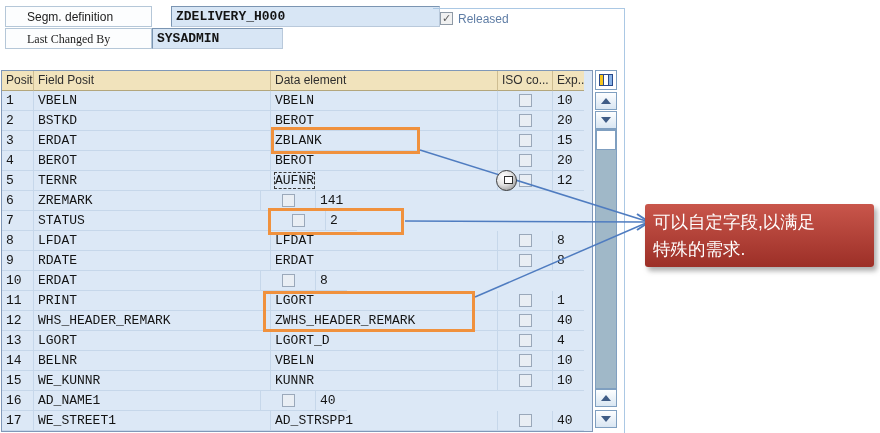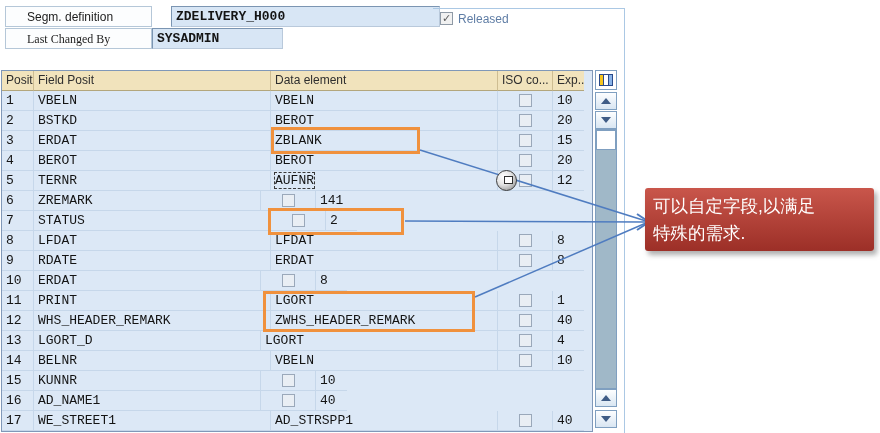--- a/index.html
+++ b/index.html
@@ -44,21 +44,21 @@
   .thumb{width:20px;height:20px;background:#fff;border:1px solid #7f9fc0;box-sizing:border-box;}
   .cfgbtn{width:22px;height:20px;background:#fff;border:1px solid #7f9fc0;box-sizing:border-box;
           display:flex;align-items:center;justify-content:center;}
   .cfgicon{width:14px;height:12px;border:1px solid #2a4a8a;box-sizing:border-box;display:flex;}
   .cfgicon i{flex:1;}
   .cfg1{background:#f6c51e;}  .cfg2{background:#ffffff;border-left:1px solid #2a4a8a;}
   .cfg3{background:#8ab4e8;border-left:1px solid #2a4a8a;}
   
   .hl{border:3px solid #f0913d;box-sizing:border-box;background:transparent;}
   
-  #callout{left:645px;top:188px;width:229px;height:63px;border-radius:3px;
+  #callout{left:645px;top:204px;width:229px;height:63px;border-radius:3px;
            background:linear-gradient(#c9564b,#9c2f27);box-shadow:3px 4px 5px rgba(110,110,110,.55);
            color:#fff;font-size:17.5px;line-height:1.55;padding:5px 8px;box-sizing:border-box;
            white-space:pre-line;}
   
   #dragcur{left:496px;top:170px;width:21px;height:21px;border-radius:50%;
            background:radial-gradient(circle at 35% 30%,#ffffff 0%,#e2e2e2 45%,#7e7e7e 100%);
            border:1px solid #3c3c3c;box-sizing:border-box;}
   #dragcur .sq{position:absolute;left:7px;top:5px;width:9px;height:8px;background:#fff;
                border:1px solid #2f2f2f;box-sizing:border-box;}
   svg{position:absolute;left:0;top:0;pointer-events:none;}
@@ -202,40 +202,41 @@
       <div class="td c-field">WHS_HEADER_REMARK</div>
       <div class="td c-elem"><span class="elemtxt">ZWHS_HEADER_REMARK</span></div>
       <div class="td c-iso">
             <span class="isocb"></span>
           </div>
       <div class="td c-exp">40</div>
     </div>
 
     <div class="tr">
       <div class="td c-pos">13</div>
+      <div class="td c-field">LGORT</div>
       <div class="td c-elem"><span class="elemtxt">LGORT_D</span></div>
-      <div class="td c-field">LGORT</div>
       <div class="td c-iso">
             <span class="isocb"></span>
           </div>
       <div class="td c-exp">4</div>
     </div>
 
     <div class="tr">
       <div class="td c-pos">14</div>
       <div class="td c-field">BELNR</div>
       <div class="td c-elem"><span class="elemtxt">VBELN</span></div>
       <div class="td c-iso">
             <span class="isocb"></span>
           </div>
       <div class="td c-exp">10</div>
     </div>
 
     <div class="tr">
       <div class="td c-pos">15</div>
+      <div class="td c-field">WE_KUNNR</div>
       <div class="td c-elem"><span class="elemtxt">KUNNR</span></div>
       <div class="td c-iso">
             <span class="isocb"></span>
           </div>
       <div class="td c-exp">10</div>
     </div>
 
     <div class="tr">
       <div class="td c-pos">16</div>
       <div class="td c-elem"><span class="elemtxt">AD_NAME1</span></div>

